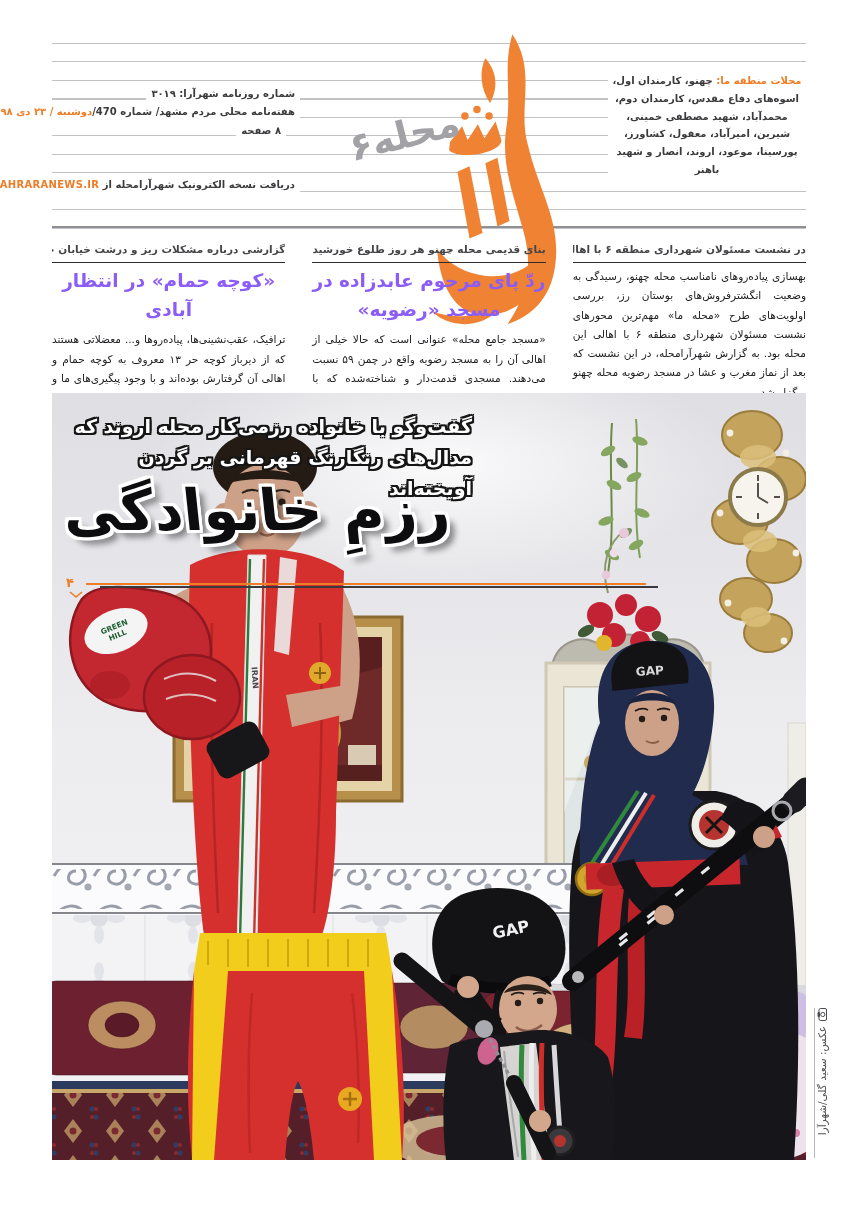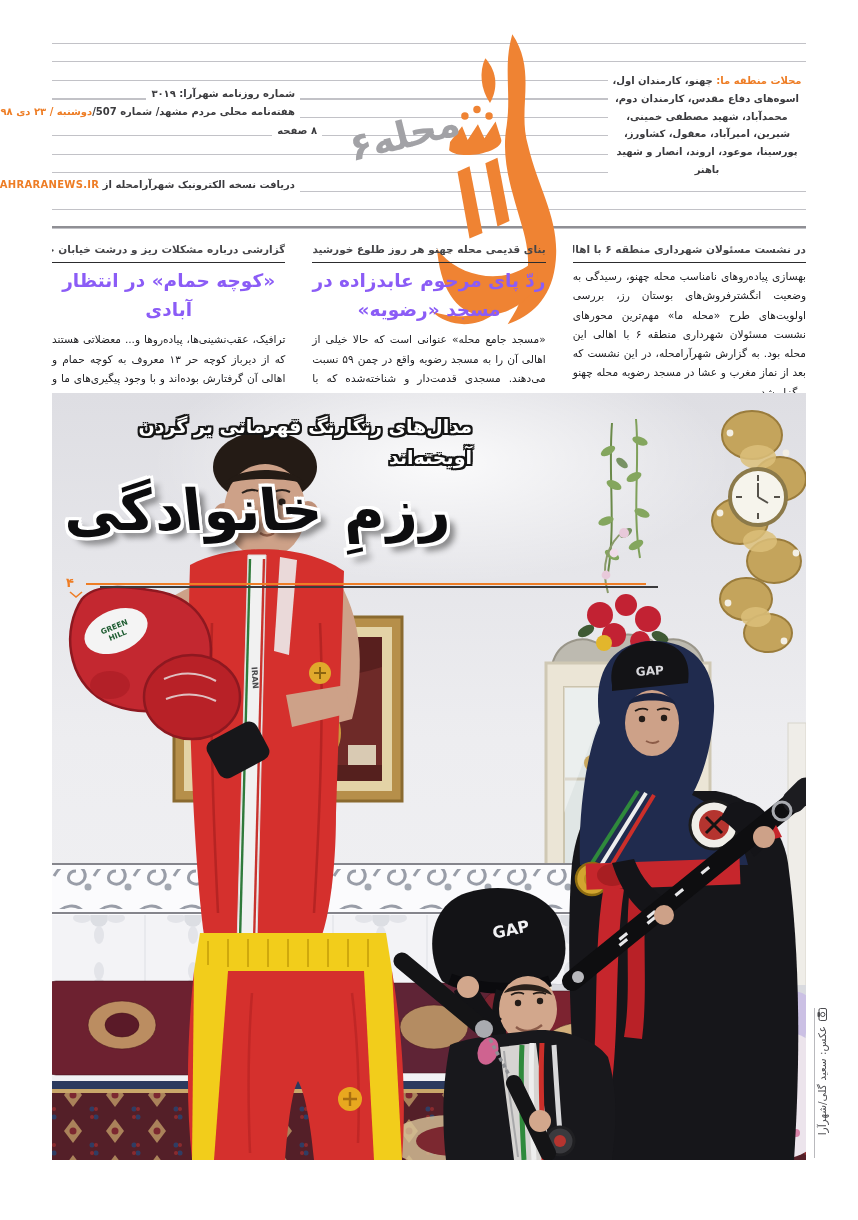--- a/index.html
+++ b/index.html
@@ -70,22 +70,22 @@
 <body>
 
 <div id="page">
 
   <div id="rules" class="abs"></div>
   <div id="divider" class="abs"></div>
 
   <div id="nb-block" class="abs"><span class="orange">محلات منطقه ما:</span><span> چهنو، کارمندان اول، اسوه‌های دفاع مقدس، کارمندان دوم، محمدآباد، شهید مصطفی خمینی، شیرین، امیرآباد، معقول، کشاورز، پورسینا، موعود، اروند، انصار و شهید باهنر</span></div>
 
   <div class="abs hdr-txt" style="right:558px;top:85px;">شماره روزنامه شهرآرا: ۳۰۱۹</div>
-  <div class="abs hdr-txt" style="right:558px;top:103px;"><span>هفته‌نامه محلی مردم مشهد/ شماره 507/</span><span class="orange">دوشنبه / ۲۳ دی ۹۸</span></div>
-  <div class="abs hdr-txt" style="right:536px;top:122px;text-align:right;">۸ صفحه</div>
+  <div class="abs hdr-txt" style="right:558px;top:103px;"><span>هفته‌نامه محلی مردم مشهد/ شماره 470/</span><span class="orange">دوشنبه / ۲۳ دی ۹۸</span></div>
+  <div class="abs hdr-txt" style="right:572px;top:122px;text-align:right;">۸ صفحه</div>
   <div id="e-edition" class="abs hdr-txt"><span>دریافت نسخه الکترونیک شهرآرامحله از </span><a href="#">SHAHRARANEWS.IR</a></div>
 
   <div class="abs" id="logo">
     <span class="sr-only">شهرآرا</span>
     <svg width="158" height="306" viewBox="0 0 170 320">
       <g fill="#ef8333">
         <path d="M95,2 C122,42 100,82 112,122 C124,172 148,204 141,252 C136,288 114,306 90,314 C110,284 118,254 107,214 C96,174 82,140 89,100 C94,64 85,36 95,2 Z"></path>
         <path d="M66,28 C80,44 79,62 71,76 C61,62 59,42 66,28 Z"></path>
         <path d="M28,118 L41,101 L47,116 L58,99 L65,114 L77,96 L83,115 C87,128 40,139 27,127 Z"></path>
         <circle cx="44" cy="90" r="4"></circle>
@@ -481,20 +481,21 @@
           <path d="M438,646 C446,662 452,672 458,684" stroke="#8e9094" stroke-width="3.4" stroke-dasharray="4 3" fill="none"></path>
           <circle cx="462" cy="690" r="8" fill="#a9abb0"></circle>
           <line x1="462" y1="690" x2="496" y2="760" stroke="#141416" stroke-width="16" stroke-linecap="round"></line>
         </g>
         <circle cx="416" cy="594" r="11" fill="#d2a78c"></circle>
         <circle cx="488" cy="728" r="11" fill="#d2a78c"></circle>
       </g>
     </svg>
 
     <div id="cap" class="abs">
+      <div>گفت‌وگو با خانواده رزمی‌کار محله اروند که</div>
       <div>مدال‌های رنگارنگ قهرمانی بر گردن آویخته‌اند</div>
     </div>
     <div id="ftitle" class="abs">رزمِ خانوادگی</div>
     <div id="frule" class="abs">
       <span class="pnum">۴</span>
       <span class="l1"></span>
       <span class="l2"></span>
       <svg class="chev abs" width="14" height="8">
         <polyline points="1,1 7,6 13,1" fill="none" stroke="#ee7d25" stroke-width="1.6"></polyline>
         </svg>

